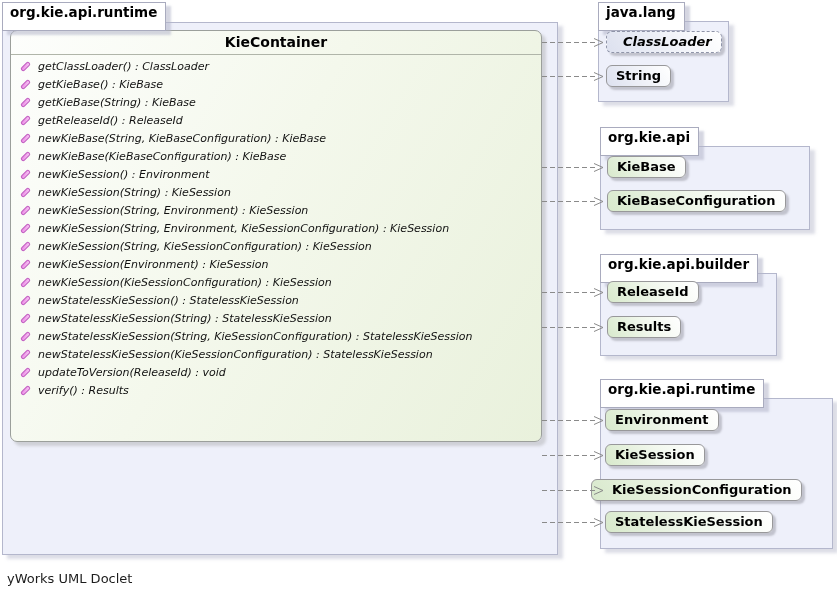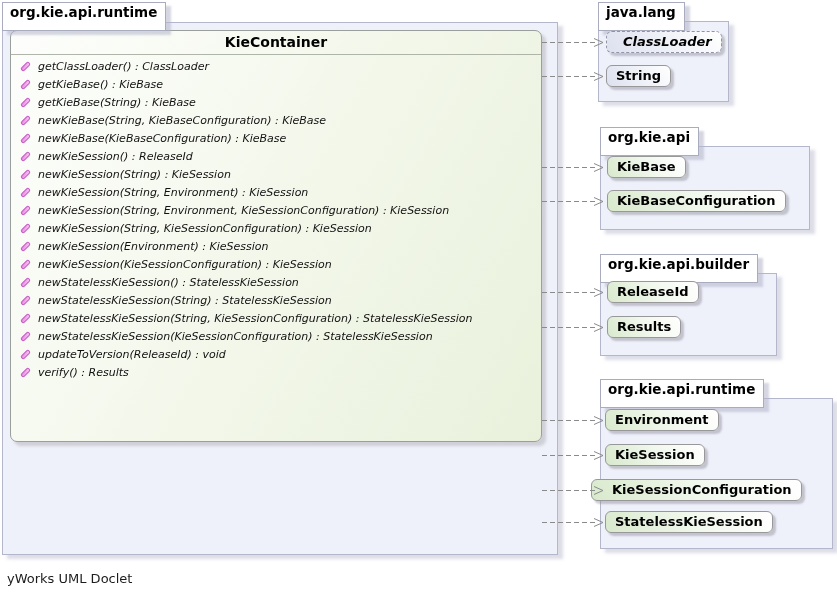--- a/index.html
+++ b/index.html
@@ -95,33 +95,39 @@
     <li class="method-row">
       <svg class="m-icon" viewBox="0 0 13 13">
           <rect x="1.5" y="4.7" width="10" height="3.6" rx="1.6" transform="rotate(-45 6.5 6.5)" fill="url(#mig)" stroke="#c05ec0" stroke-width="1"></rect>
         </svg>
       <span class="label">getKieBase(String) : KieBase</span>
       </li>
     <li class="method-row">
       <svg class="m-icon" viewBox="0 0 13 13">
           <rect x="1.5" y="4.7" width="10" height="3.6" rx="1.6" transform="rotate(-45 6.5 6.5)" fill="url(#mig)" stroke="#c05ec0" stroke-width="1"></rect>
         </svg>
+      <span class="label">getReleaseId() : ReleaseId</span>
+      </li>
+    <li class="method-row">
+      <svg class="m-icon" viewBox="0 0 13 13">
+          <rect x="1.5" y="4.7" width="10" height="3.6" rx="1.6" transform="rotate(-45 6.5 6.5)" fill="url(#mig)" stroke="#c05ec0" stroke-width="1"></rect>
+        </svg>
       <span class="label">newKieBase(String, KieBaseConfiguration) : KieBase</span>
       </li>
     <li class="method-row">
       <svg class="m-icon" viewBox="0 0 13 13">
           <rect x="1.5" y="4.7" width="10" height="3.6" rx="1.6" transform="rotate(-45 6.5 6.5)" fill="url(#mig)" stroke="#c05ec0" stroke-width="1"></rect>
         </svg>
       <span class="label">newKieBase(KieBaseConfiguration) : KieBase</span>
       </li>
     <li class="method-row">
       <svg class="m-icon" viewBox="0 0 13 13">
           <rect x="1.5" y="4.7" width="10" height="3.6" rx="1.6" transform="rotate(-45 6.5 6.5)" fill="url(#mig)" stroke="#c05ec0" stroke-width="1"></rect>
         </svg>
-      <span class="label">newKieSession() : ReleaseId</span>
+      <span class="label">newKieSession() : Environment</span>
       </li>
     <li class="method-row">
       <svg class="m-icon" viewBox="0 0 13 13">
           <rect x="1.5" y="4.7" width="10" height="3.6" rx="1.6" transform="rotate(-45 6.5 6.5)" fill="url(#mig)" stroke="#c05ec0" stroke-width="1"></rect>
         </svg>
       <span class="label">newKieSession(String) : KieSession</span>
       </li>
     <li class="method-row">
       <svg class="m-icon" viewBox="0 0 13 13">
           <rect x="1.5" y="4.7" width="10" height="3.6" rx="1.6" transform="rotate(-45 6.5 6.5)" fill="url(#mig)" stroke="#c05ec0" stroke-width="1"></rect>

